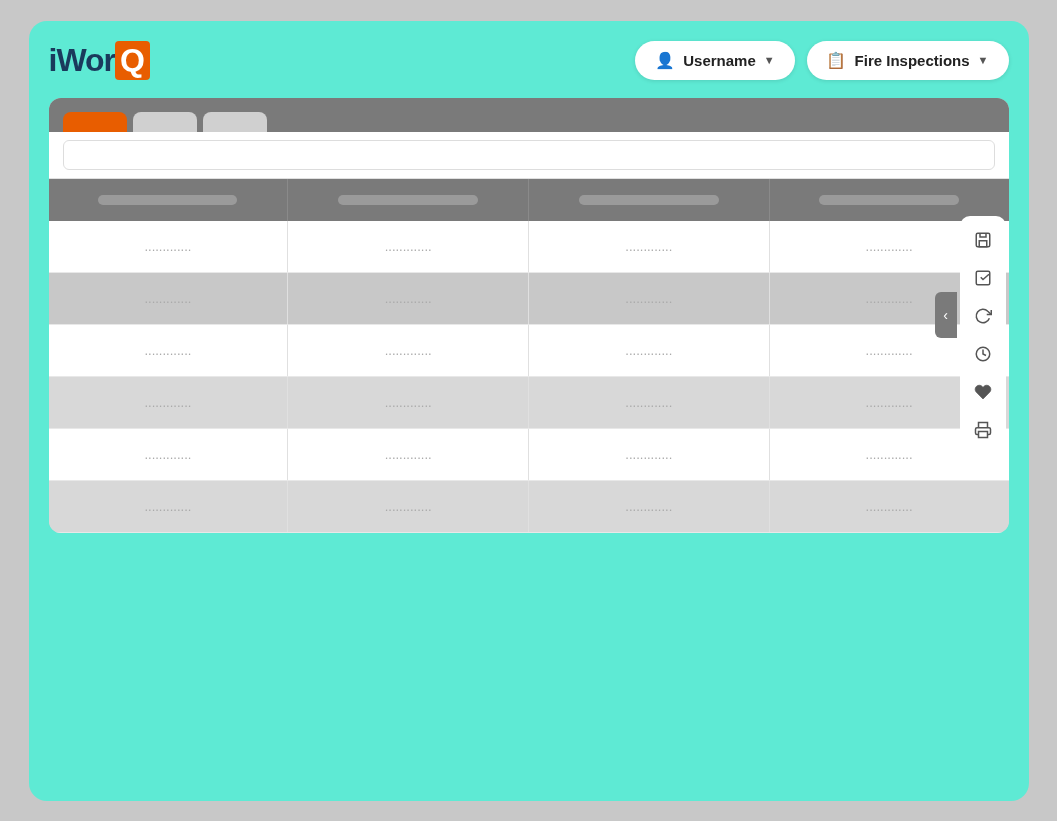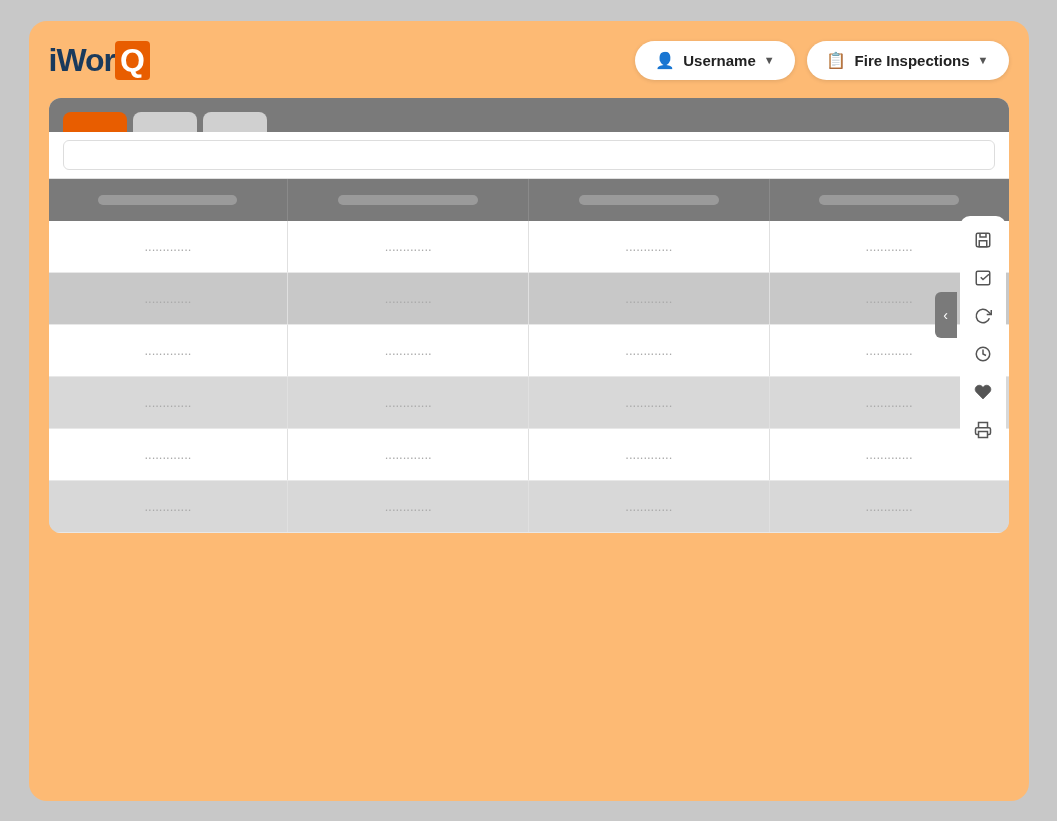--- a/index.html
+++ b/index.html
@@ -7,21 +7,21 @@
       background: #c8c8c8;
       display: flex;
       justify-content: center;
       align-items: center;
       min-height: 100vh;
       font-family: Arial, sans-serif;
     }
     .app-container {
       width: 1000px;
       min-height: 780px;
-      background: #fdba74;
+      background: #5eead4;
       border-radius: 18px;
       padding: 20px;
       position: relative;
     }
     
     .header {
       display: flex;
       align-items: center;
       justify-content: space-between;
       margin-bottom: 18px;

